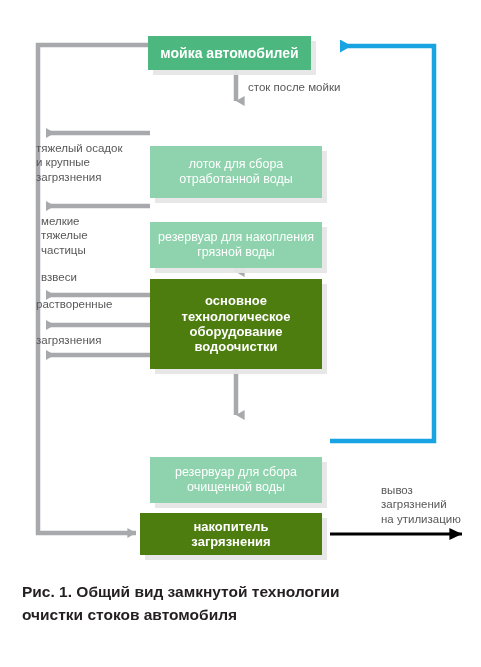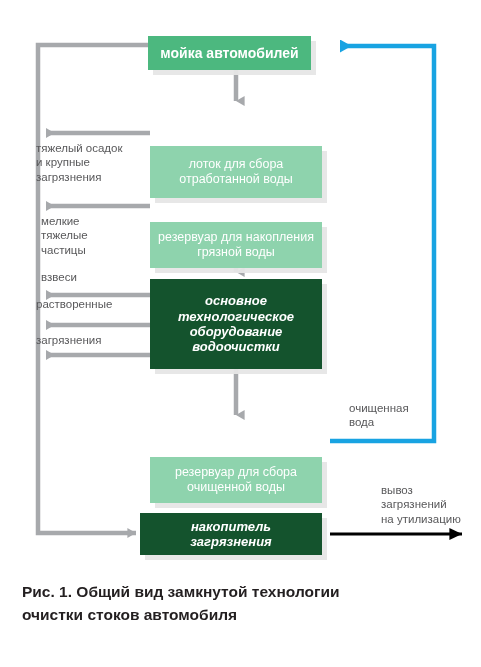--- a/index.html
+++ b/index.html
@@ -38,24 +38,23 @@
     line-height: 1.18;
     box-shadow: 5px 5px 0 0 rgba(230,230,230,0.95);
   }
   .node-light {
     background: #8ed3ad;
     font-size: 12.5px;
     font-weight: 400;
     margin-top: 36px;
   }
   .node-strong {
-    background: #14532d;
+    background: #4d7c0f;
     font-size: 13px;
     font-weight: 700;
-    font-style: italic;
   }
   .node-head {
     background: #4cb87f;
     font-size: 14px;
     font-weight: 700;
   }
   .node span { display: block; white-space: pre-line; }
 
   .lbl {
     position: absolute;
@@ -147,37 +146,36 @@
   <div class="node node-light" style="left:150px; top:421px; width:172px; height:46px;">
     <span>резервуар для сбора
 очищенной воды</span>
   </div>
 
   <div class="node node-strong" style="left:140px; top:513px; width:182px; height:42px;">
     <span>накопитель
 загрязнения</span>
   </div>
 
+  <div class="lbl" style="left:248px; top:80px;">сток после мойки</div>
 
   <div class="lbl" style="left:36px; top:141px;">тяжелый осадок
 и крупные
 загрязнения</div>
 
   <div class="lbl" style="left:41px; top:214px;">мелкие
 тяжелые
 частицы</div>
 
   <div class="lbl" style="left:41px; top:270px;">взвеси</div>
 
   <div class="lbl" style="left:36px; top:297px;">растворенные</div>
 
   <div class="lbl" style="left:36px; top:333px;">загрязнения</div>
 
-  <div class="lbl" style="left:349px; top:401px;">очищенная
-вода</div>
 
   <div class="lbl" style="left:381px; top:483px;">вывоз
 загрязнений
 на утилизацию</div>
 
 </div>
 
 <div id="caption">Рис. 1. Общий вид замкнутой технологии
 очистки стоков автомобиля</div>
 

